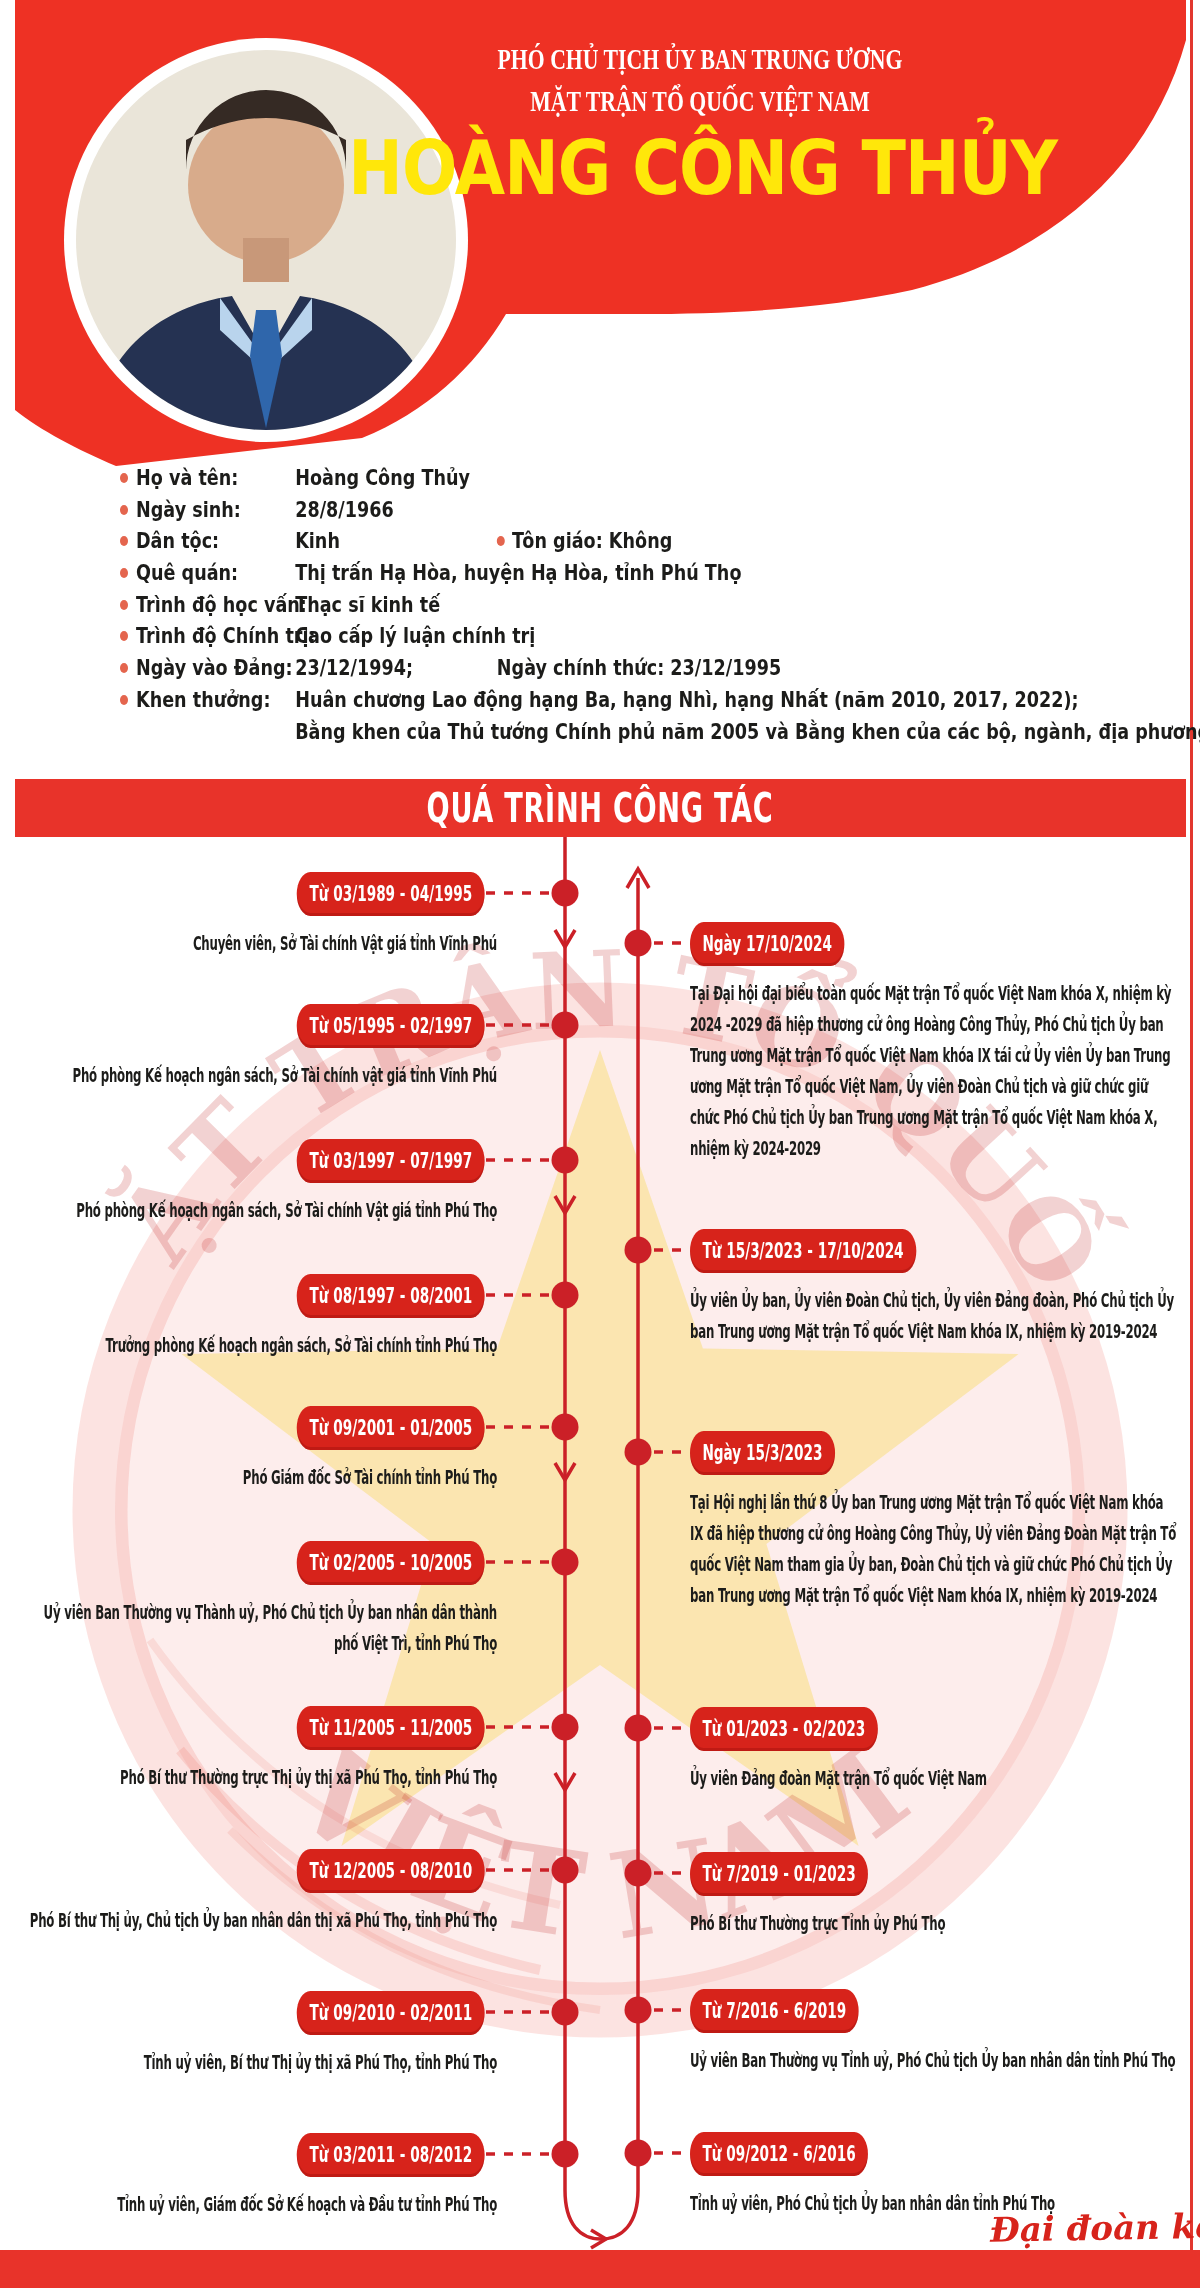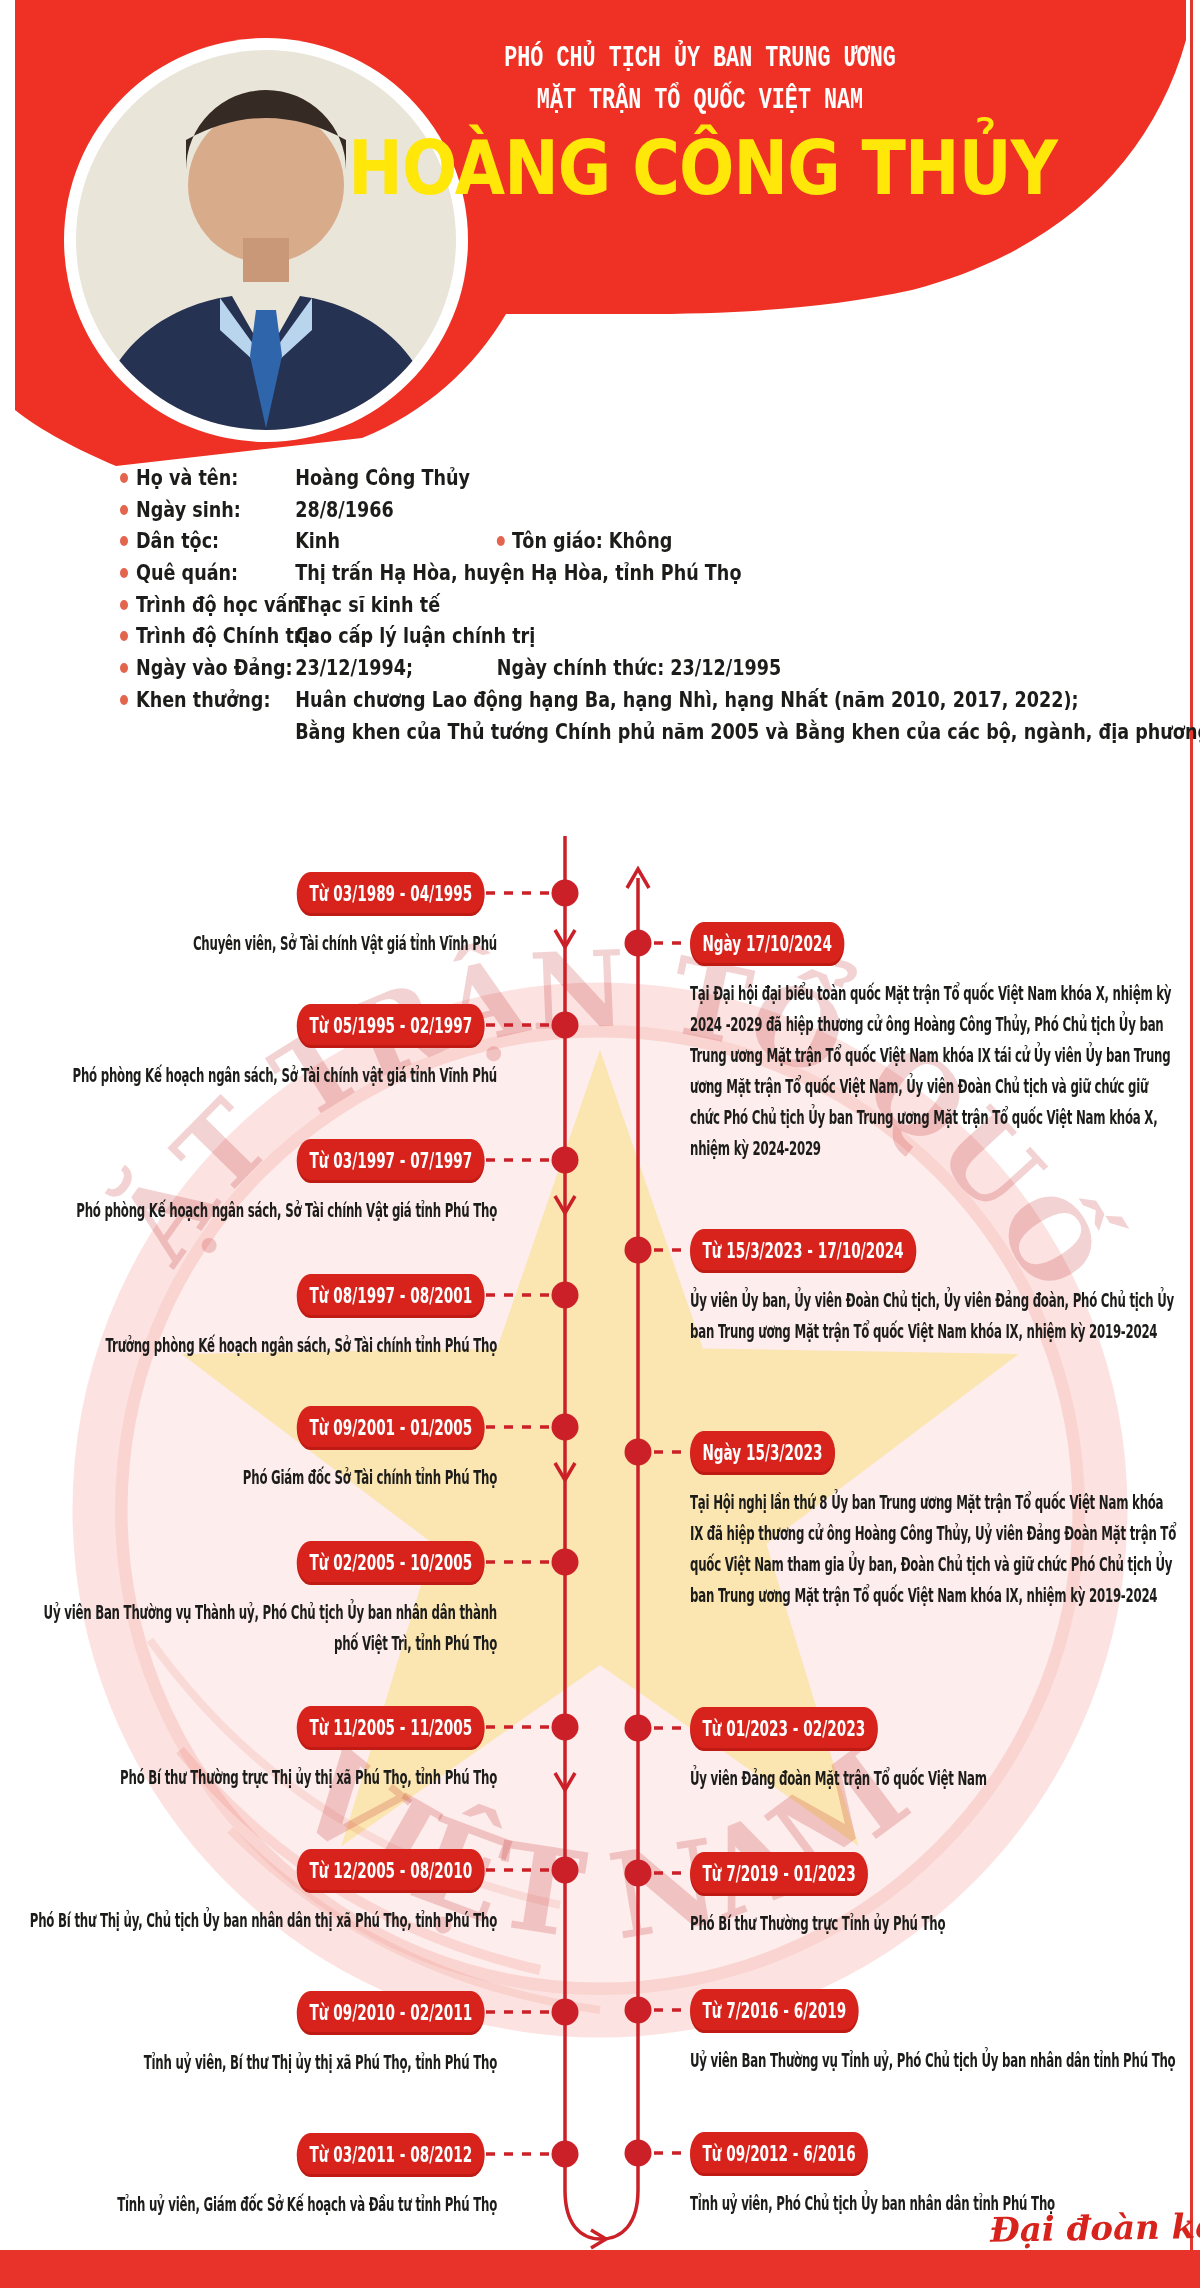--- a/index.html
+++ b/index.html
@@ -6,21 +6,21 @@
   body{font-family:"DejaVu Sans","Liberation Sans",sans-serif;}
   .page{position:relative;width:1200px;height:2288px;background:#fff;overflow:hidden;}
 
   
   .wm-svg{position:absolute;left:0;top:0;z-index:0;pointer-events:none;}
   .hdr-svg{position:absolute;left:0;top:0;z-index:2;}
   .tl-svg{position:absolute;left:0;top:0;z-index:1;}
 
   
   .hdr-title{position:absolute;z-index:3;left:420px;top:38px;width:560px;text-align:center;color:#ffffff;
-    font-family:Liberation Mono, monospace;font-weight:600;font-size:29px;line-height:42px;}
+    font-family:Liberation Serif, serif;font-weight:600;font-size:29px;line-height:42px;}
   .hdr-title .sq{display:block;transform:scaleX(0.75);transform-origin:50% 0;white-space:nowrap;}
   .hdr-name{position:absolute;z-index:3;left:300px;top:130px;width:700px;text-align:center;}
   .hdr-name .sq{display:inline-block;transform:scaleX(0.88);transform-origin:50% 0;white-space:nowrap;
     font-size:74px;font-weight:bold;letter-spacing:-1px;color:#ffe70a;line-height:76px;}
 
   
   .profile{position:absolute;z-index:3;left:120px;top:462px;width:1320px;
     transform:scaleX(0.8);transform-origin:0 0;color:#1c1c1a;font-weight:bold;font-size:22px;}
   .p-row{position:relative;height:31.7px;line-height:31.7px;white-space:nowrap;}
   .p-bullet{position:absolute;left:0;top:11px;width:10px;height:10px;border-radius:50%;background:#e4654e;}
@@ -194,20 +194,23 @@
     <div class="p-row">
       <span class="p-bullet"></span>
       <span class="p-label">Khen thưởng:</span>
       <span class="p-value">Huân chương Lao động hạng Ba, hạng Nhì, hạng Nhất (năm 2010, 2017, 2022);</span>
     </div>
     <div class="p-row">
       <span class="p-value">Bằng khen của Thủ tướng Chính phủ năm 2005 và Bằng khen của các bộ, ngành, địa phương.</span>
     </div>
   </div>
 
+  <div class="banner">
+    <span class="sq">QUÁ TRÌNH CÔNG TÁC</span>
+  </div>
 
   <div class="tl-entry tl-left" style="top:872px">
       <div class="squeeze sq-r">
     <span class="pill">Từ 03/1989 - 04/1995</span>
     <div class="tl-desc">Chuyên viên, Sở Tài chính Vật giá tỉnh Vĩnh Phú</div>
   </div>
     </div>
   <div class="tl-entry tl-left" style="top:1004px">
       <div class="squeeze sq-r">
     <span class="pill">Từ 05/1995 - 02/1997</span>

